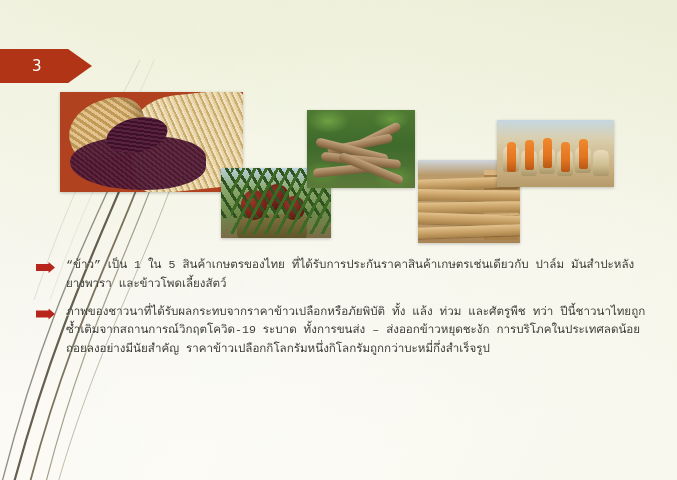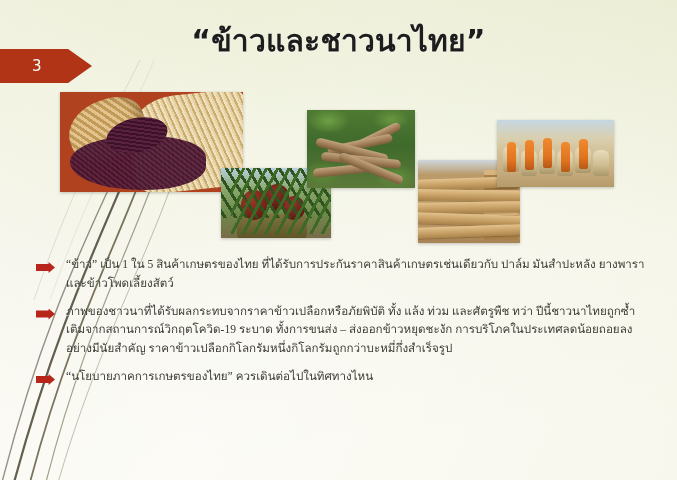--- a/index.html
+++ b/index.html
@@ -164,21 +164,21 @@
   
   #body{position:absolute;left:36px;top:256px;width:612px;}
   .bullet{position:relative;padding-left:30px;margin-bottom:9px;}
   .arrow{
     position:absolute;left:0;top:6px;width:19px;height:11px;background:#b8261b;
     -webkit-clip-path:polygon(0 18%, 66% 18%, 66% 0, 100% 50%, 66% 100%, 66% 82%, 0 82%);
     clip-path:polygon(0 18%, 66% 18%, 66% 0, 100% 50%, 66% 100%, 66% 82%, 0 82%);
   }
   .btext{
     font-size:11.6px;line-height:1.62;color:#3a3a32;
-    font-family:Liberation Serif, serif;
+    font-family:Liberation Mono, monospace;
     text-shadow:0 1px 0 rgba(255,255,255,.55);
   }
 
   
   #source{
     position:absolute;left:0;top:452px;width:677px;text-align:center;
     padding-right:6px;box-sizing:border-box;
     font-size:12.5px;color:#3d3d35;letter-spacing:.1px;
     font-family:"DejaVu Sans","Liberation Sans",sans-serif;
   }
@@ -201,21 +201,20 @@
   <svg id="grass2" viewBox="0 0 160 240">
     <path d="M120 0 C 96 50, 58 110, 14 240" stroke="#9a9376" stroke-width="1" fill="none" opacity=".5"></path>
     <path d="M134 0 C 112 55, 72 120, 30 240" stroke="#a8a184" stroke-width="1" fill="none" opacity=".4"></path>
   </svg>
 
   <div id="numbanner">
     <div class="shape"></div>
     <div class="num">3</div>
   </div>
 
-  <div id="title">“ข้าวและชาวนาไทย”</div>
 
   <div class="photo" id="ph-rice">
     <div class="inner">
       <div class="bg"></div>
       <div class="straw"></div>
       <div class="basket"></div>
       <div class="grain"></div>
       <div class="grain2"></div>
     </div>
   </div>
@@ -272,20 +271,16 @@
 
   <div id="body">
     <div class="bullet">
       <span class="arrow"></span>
       <div class="btext">“ข้าว” เป็น 1 ใน 5 สินค้าเกษตรของไทย ที่ได้รับการประกันราคาสินค้าเกษตรเช่นเดียวกับ ปาล์ม มันสำปะหลัง ยางพารา และข้าวโพดเลี้ยงสัตว์</div>
     </div>
     <div class="bullet">
       <span class="arrow"></span>
       <div class="btext">ภาพของชาวนาที่ได้รับผลกระทบจากราคาข้าวเปลือกหรือภัยพิบัติ ทั้ง แล้ง ท่วม และศัตรูพืช ทว่า ปีนี้ชาวนาไทยถูกซ้ำเติมจากสถานการณ์วิกฤตโควิด-19 ระบาด ทั้งการขนส่ง – ส่งออกข้าวหยุดชะงัก การบริโภคในประเทศลดน้อยถอยลงอย่างมีนัยสำคัญ ราคาข้าวเปลือกกิโลกรัมหนึ่งกิโลกรัมถูกกว่าบะหมี่กึ่งสำเร็จรูป</div>
     </div>
-    <div class="bullet">
-      <span class="arrow"></span>
-      <div class="btext">“นโยบายภาคการเกษตรของไทย” ควรเดินต่อไปในทิศทางไหน</div>
-    </div>
   </div>
 
 
 </div>
 
 </body></html>

